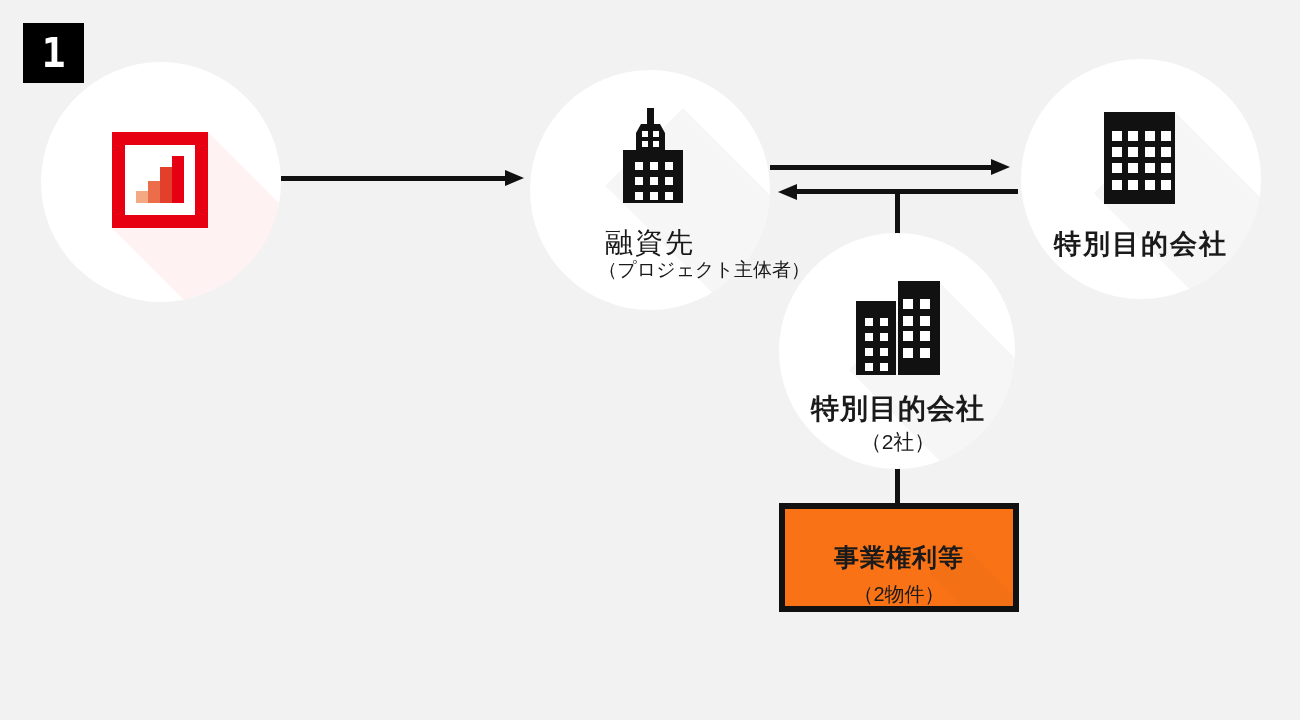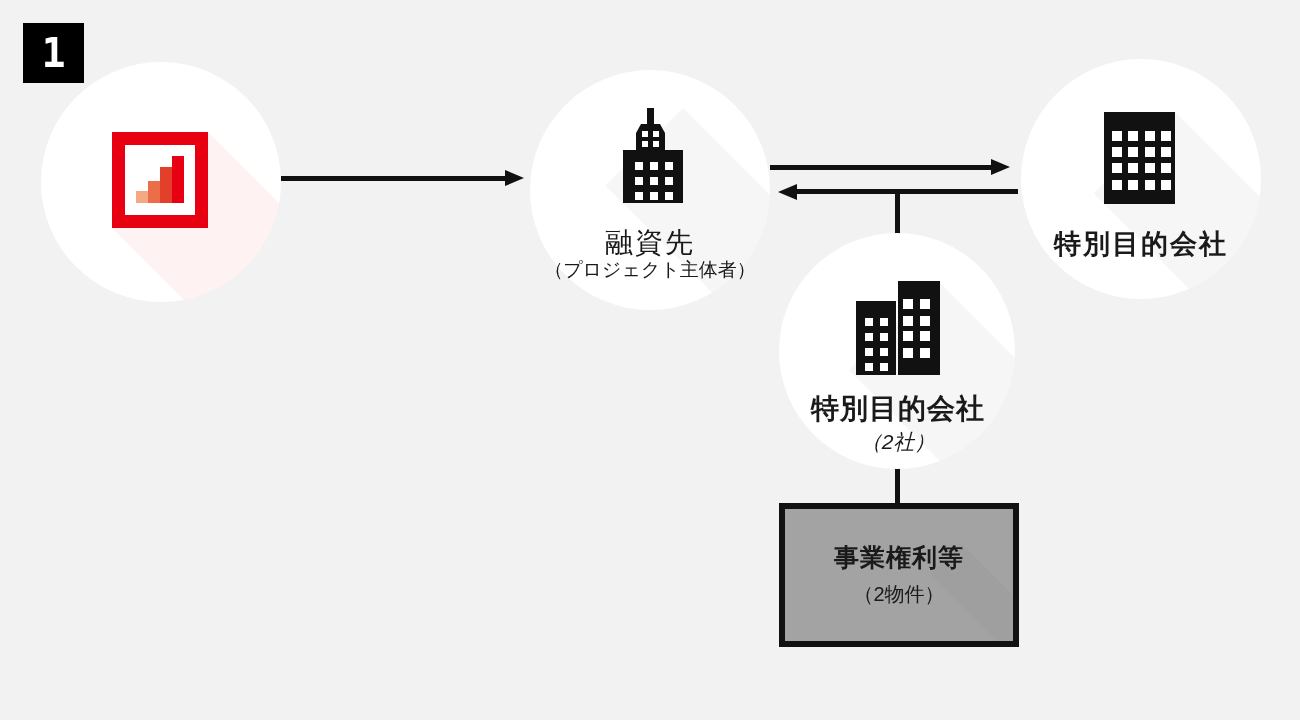--- a/index.html
+++ b/index.html
@@ -24,39 +24,39 @@
   .ls-oldowner{left:154px;top:53px;height:115px;background:rgba(0,0,0,0.035);}
   .icon{position:absolute;}
   .icon-logo{left:71px;top:70px;}
   .icon-skyscraper{left:93px;top:38px;}
   .icon-twobld{left:77px;top:48px;}
   .icon-grid{left:83px;top:53px;}
   .label{position:absolute;text-align:center;}
   .loan-label{left:236px;top:64px;width:332px;font-size:21px;font-weight:700;line-height:31px;letter-spacing:0.5px;}
   .payment-label{left:741px;top:120px;width:300px;font-size:24px;font-weight:700;letter-spacing:1px;}
   .borrower-title{left:500px;top:224px;width:300px;font-size:28px;font-weight:400;letter-spacing:2px;}
-  .borrower-sub{left:490px;top:257px;width:320px;font-size:19px;font-weight:400;}
+  .borrower-sub{left:490px;top:257px;width:320px;font-size:19px;font-weight:400;text-align:right;}
   .spc-title{left:748px;top:390px;width:300px;font-size:28px;font-weight:700;letter-spacing:1px;}
-  .spc-sub{left:748px;top:428px;width:300px;font-size:21px;font-weight:400;font-style:italic;}
+  .spc-sub{left:748px;top:428px;width:300px;font-size:21px;font-weight:400;}
   .oldowner-title{left:991px;top:223px;width:300px;font-size:27px;font-weight:700;letter-spacing:2px;line-height:42px;}
   .hline{position:absolute;height:5px;background:#111;}
   .vline{position:absolute;width:5px;background:#111;}
   .loan-line{left:281px;top:176px;width:228px;}
   .pay-line{left:770px;top:165px;width:223px;}
   .ret-line{left:796px;top:189px;width:222px;}
   .connector{left:895px;top:191px;height:312px;}
   .head{position:absolute;width:0;height:0;border-top:8px solid transparent;border-bottom:8px solid transparent;}
   .head-right{border-left:19px solid #111;}
   .head-left{border-right:19px solid #111;}
   .loan-head{left:505px;top:170px;}
   .pay-head{left:991px;top:159px;}
   .ret-head{left:778px;top:184px;}
   .box{
-    position:absolute;left:779px;top:503px;width:240px;height:144px;box-sizing:border-box;
-    background:#a3a3a3;border:6px solid #111;overflow:hidden;
+    position:absolute;left:779px;top:503px;width:240px;height:109px;box-sizing:border-box;
+    background:#f97316;border:6px solid #111;overflow:hidden;
   }
   .box-ls{position:absolute;left:176px;top:34px;width:140px;height:44px;background:rgba(0,0,0,0.025);
     transform-origin:0 0;transform:rotate(45deg);}
   .box-title{left:0;top:32px;width:100%;font-size:25px;font-weight:700;letter-spacing:1px;}
   .box-sub{left:0;top:72px;width:100%;font-size:20px;font-weight:400;}
 </style>
 </head>
 <body>
 
 <div id="canvas">

